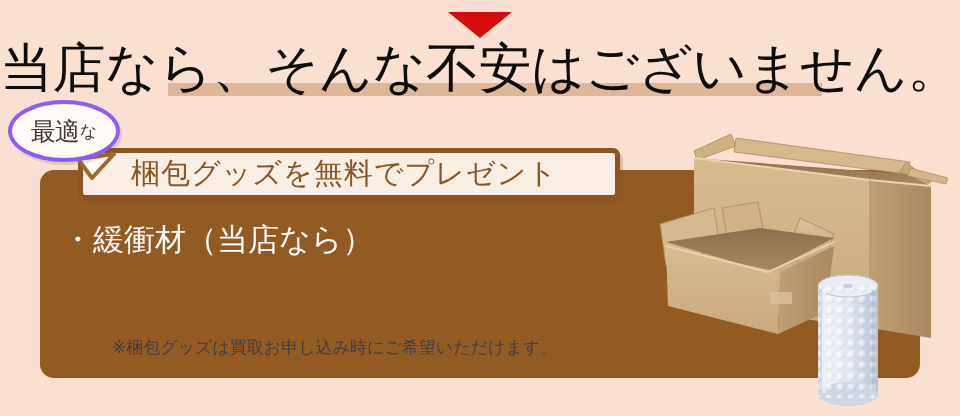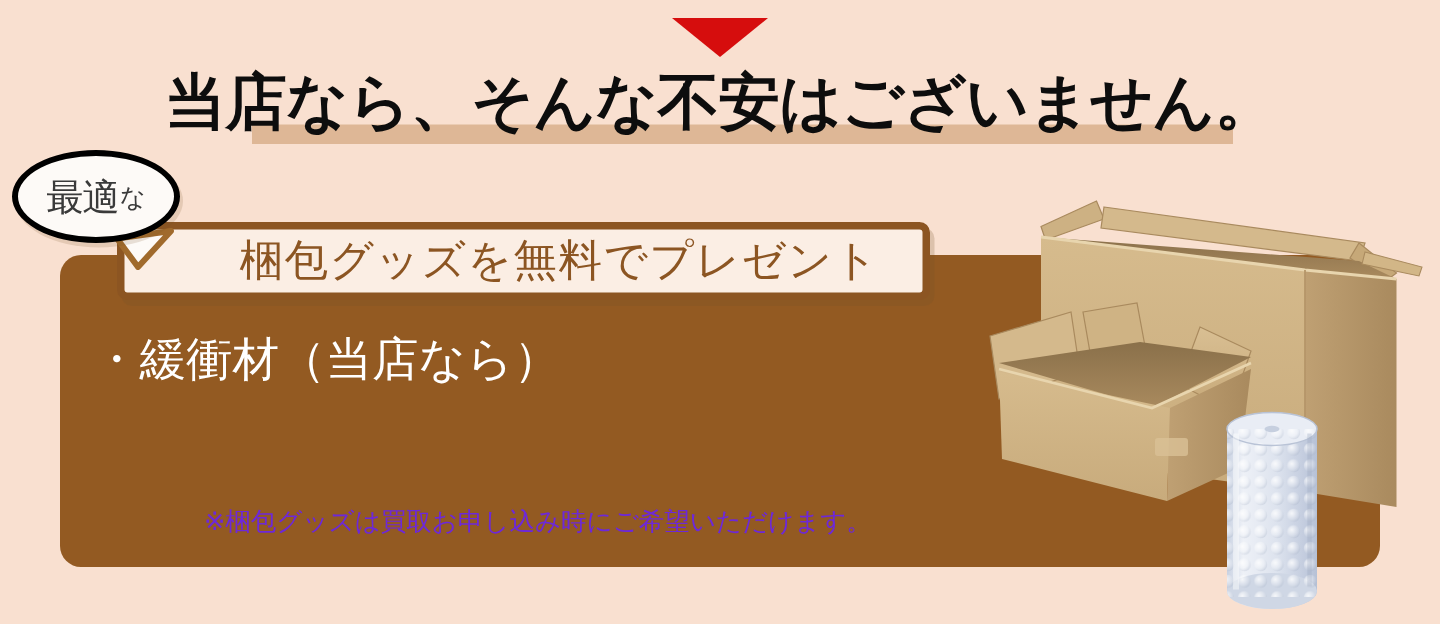--- a/index.html
+++ b/index.html
@@ -46,23 +46,23 @@
     position: absolute;
     left: 168px;
     top: 43px;
     width: 654px;
     height: 13px;
     background: #deb796;
   }
   .headline {
     position: relative;
     display: inline-block;
-    font-size: 41px;
+    font-size: 53px;
     line-height: 56px;
-    font-weight: bold;
+    font-weight: normal;
     color: #0d0d0d;
     letter-spacing: -0.5px;
     white-space: nowrap;
   }
 
   
   .panel {
     position: absolute;
     left: 40px; top: 170px;
     width: 880px; height: 208px;
@@ -80,36 +80,35 @@
     border-radius: 7px;
     box-shadow: 3px 4px 0 rgba(120,80,40,0.22);
     z-index: 4;
   }
   .plate-text {
     position: absolute;
     left: 0; top: 0;
     width: 100%; height: 100%;
     display: flex;
     align-items: center;
-    justify-content: center;
     font-size: 29px;
     font-weight: normal;
     color: #8c5522;
     letter-spacing: 1px;
     white-space: nowrap;
     padding-left: 48px;
   }
 
   
   .bubble {
     position: absolute;
     left: 8px; top: 100px;
     width: 112px; height: 62px;
     background: #fdfaf7;
-    border: 4px solid #000000;
+    border: 4px solid #8b5cf6;
     border-radius: 50% / 50%;
     z-index: 6;
     box-shadow: 2px 3px 0 rgba(120,80,40,0.16);
   }
   .bubble-text {
     position: absolute;
     left: 0; top: 0;
     width: 100%; height: 100%;
     display: flex;
     align-items: center;
@@ -148,24 +147,23 @@
     white-space: nowrap;
     letter-spacing: 0px;
   }
 
   
   .note {
     position: absolute;
     left: 112px; top: 336px;
     font-size: 17px;
     line-height: 24px;
-    color: #6d28d9;
+    color: #404040;
     white-space: nowrap;
     z-index: 3;
-    margin-left: 24px;
   }
 
   
   .photo {
     position: absolute;
     left: 648px; top: 96px;
     width: 312px; height: 320px;
     z-index: 5;
   }
 </style>

